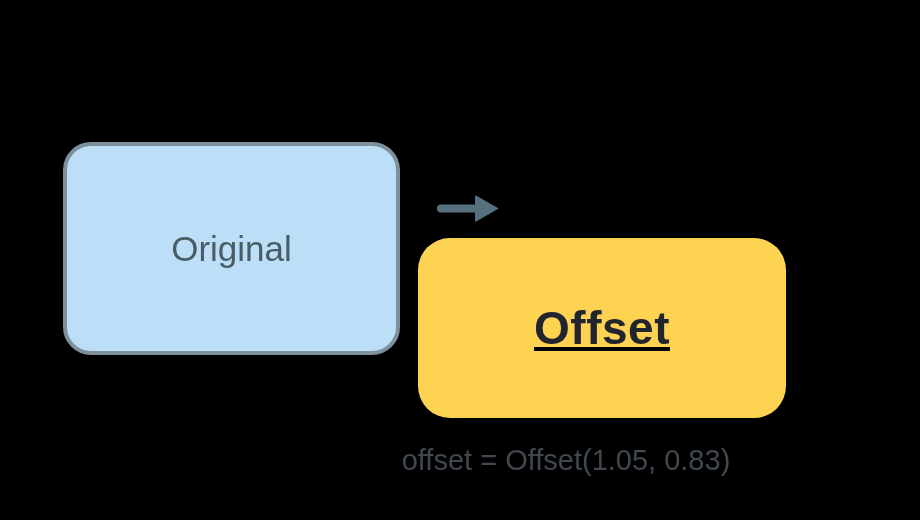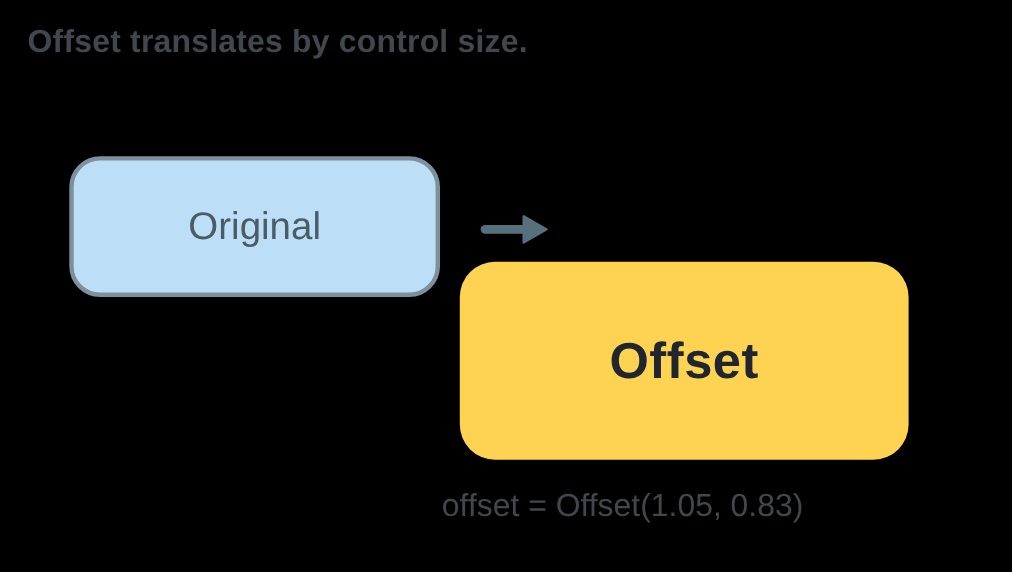--- a/index.html
+++ b/index.html
@@ -32,37 +32,38 @@
     position: absolute;
     display: flex;
     align-items: center;
     justify-content: center;
     box-sizing: border-box;
   }
   .box-original {
     left: 63px;
     top: 142px;
     width: 337px;
-    height: 128px;
+    height: 213px;
     background: var(--color-original_fill, #BDDEF7);
     border: 4px solid var(--color-original_border, #7E909B);
     border-radius: 28px;
   }
   .box-original .box-label {
     font-size: 35px;
     font-weight: 400;
     color: var(--color-original_text, #4A5C66);
   }
   .box-offset {
     left: 418px;
     top: 238px;
-    width: 408px;
+    width: 368px;
     height: 180px;
     background: var(--color-offset_fill, #FDD351);
     border-radius: 32px;
+    text-decoration: underline;
   }
   .box-offset .box-label {
     font-size: 46px;
     font-weight: 700;
     letter-spacing: 0.5px;
     color: var(--color-offset_text, #20252F);
   }
   .arrow {
     position: absolute;
     left: 436px;
@@ -80,21 +81,20 @@
     font-weight: 400;
     color: var(--color-caption_text, #40474F);
     white-space: nowrap;
   }
 </style>
 </head>
 <body>
 
 <div class="stage">
 
-  <div class="title">Offset translates by control size.</div>
 
   <div class="box box-original">
     <span class="box-label">Original</span>
   </div>
 
   <svg class="arrow" viewBox="0 0 64 27">
     <line x1="5" y1="13.5" x2="42" y2="13.5" stroke="var(--color-arrow, #56707E)" stroke-width="8" stroke-linecap="round"></line>
     <path d="M 40 1.5 L 61 13.5 L 40 25.5 Z" fill="var(--color-arrow, #56707E)" stroke="var(--color-arrow, #56707E)" stroke-width="2" stroke-linejoin="round"></path>
   </svg>
 

